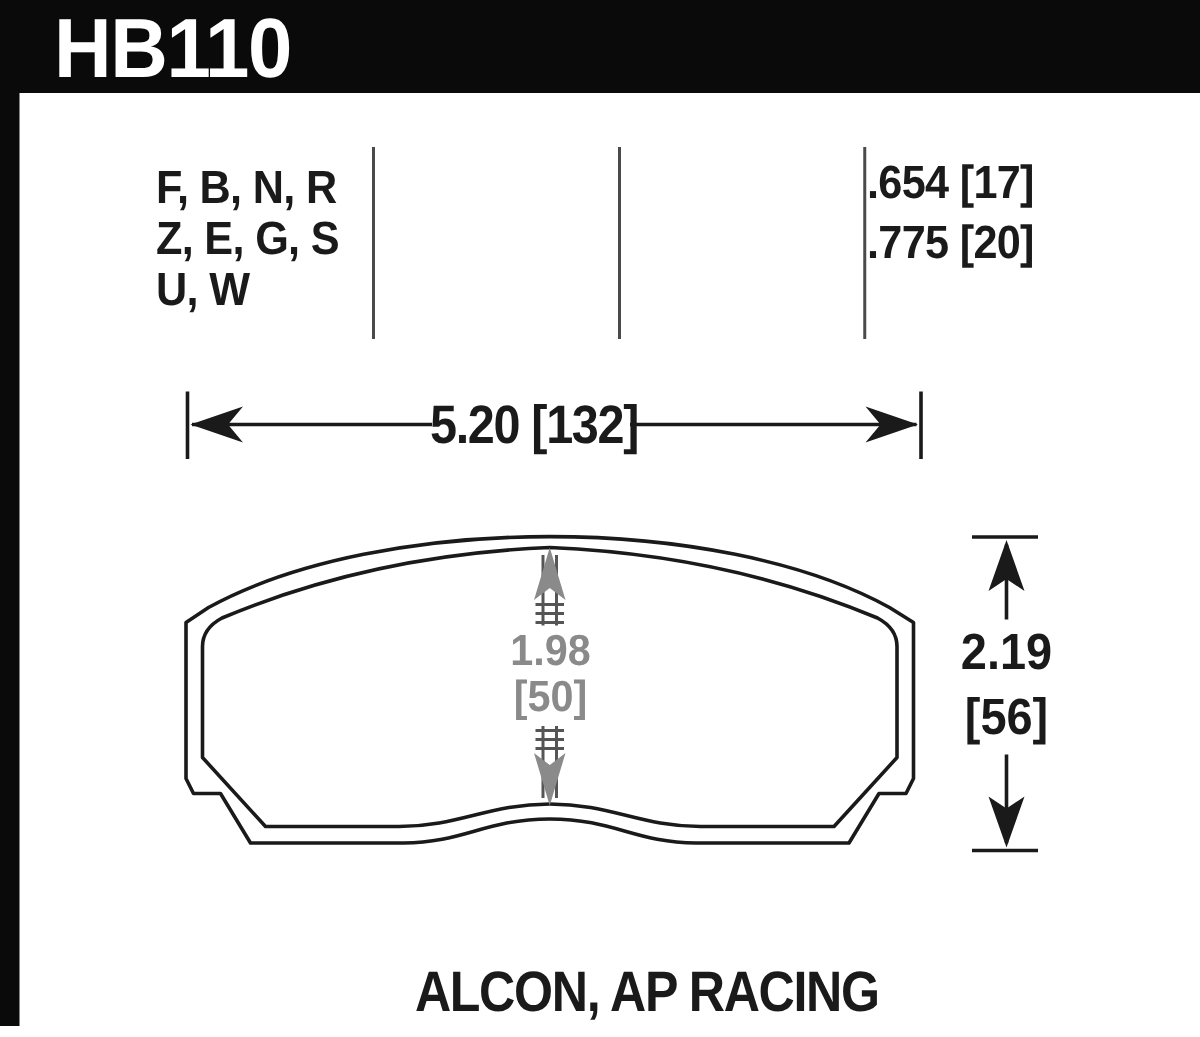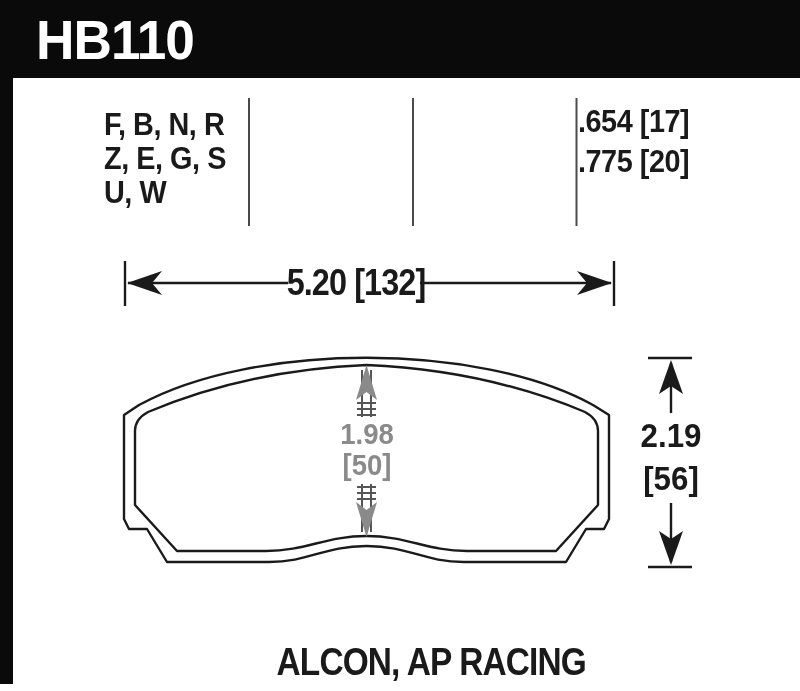--- a/index.html
+++ b/index.html
@@ -3,21 +3,21 @@
 <meta charset="utf-8">
 <style>
   html,body{margin:0;padding:0;background:#fff;}
   .page{
     position:relative;width:800px;height:691px;background:#ffffff;
     overflow:hidden;font-family:"Liberation Sans",sans-serif;
     -webkit-font-smoothing:antialiased;
   }
   
   .header-band{
-    position:absolute;left:0;top:0;width:800px;height:78px;
+    position:absolute;left:0;top:0;width:800px;height:62px;
     background:#0a0a0a;display:flex;align-items:center;
   }
   .part-number{
     margin-left:36px;font-size:56px;font-weight:bold;color:#ffffff;
     letter-spacing:-1px;transform:scaleX(0.95);transform-origin:left center;
     white-space:nowrap;
   }
   .left-border-bar{
     position:absolute;left:0;top:0;width:13px;height:684px;background:#0a0a0a;
   }

